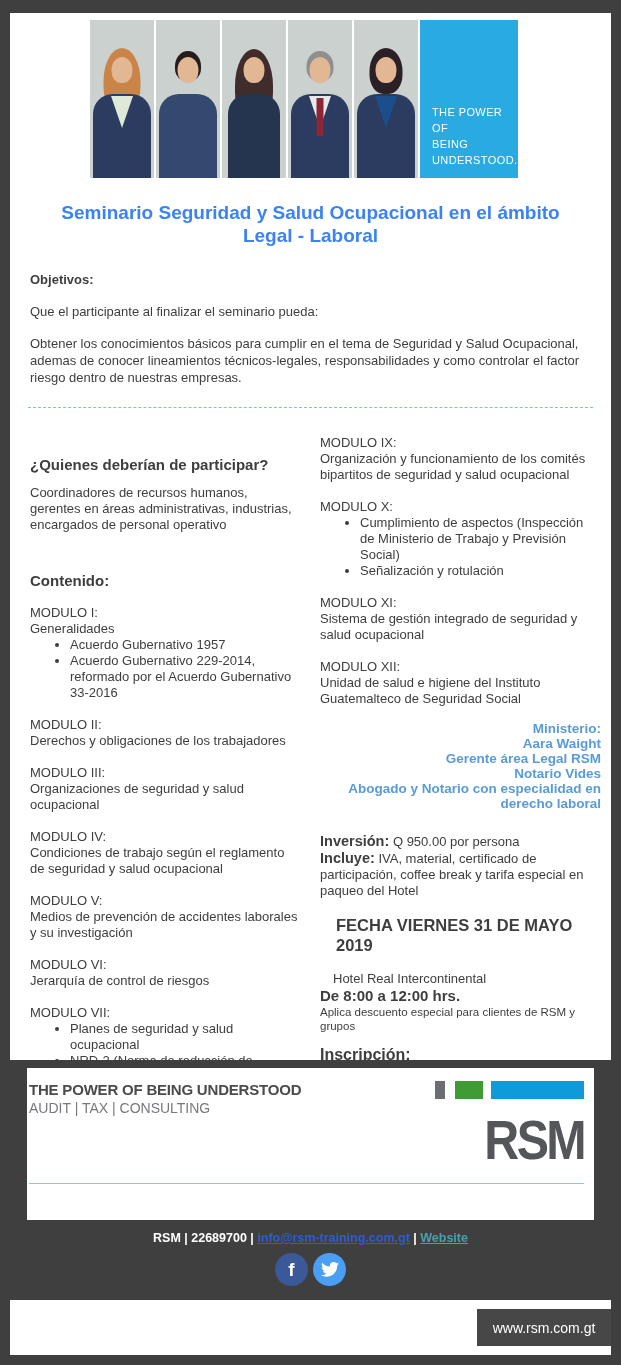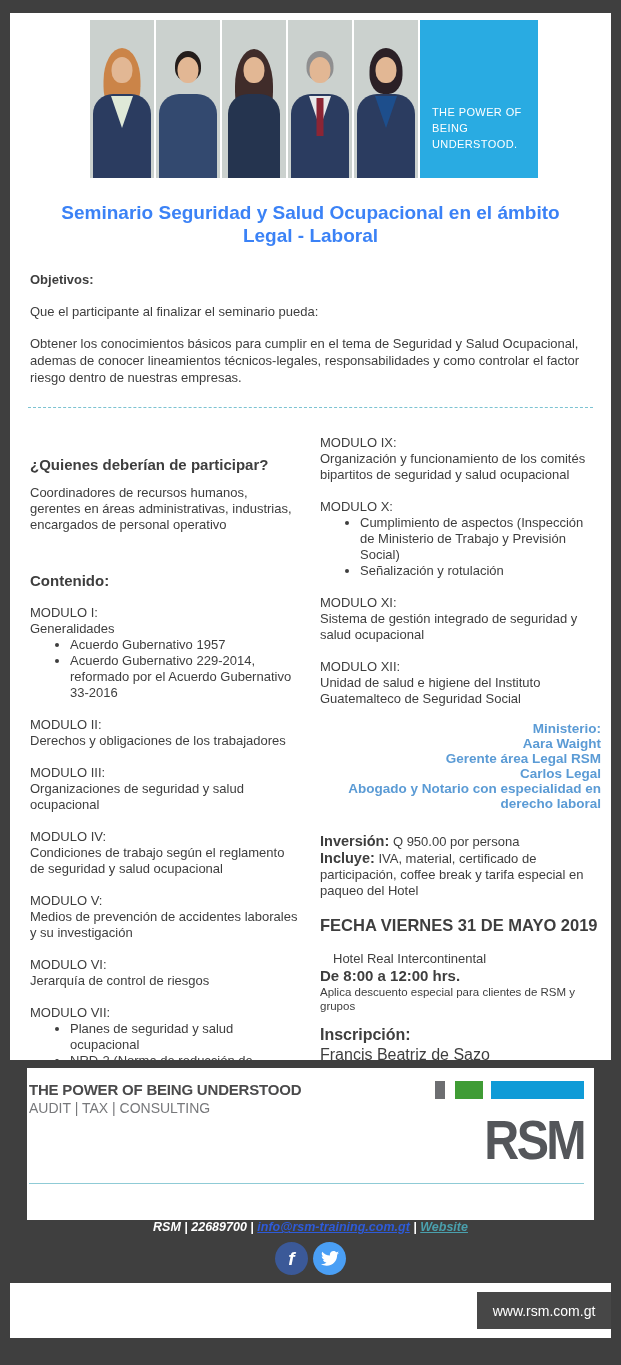--- a/index.html
+++ b/index.html
@@ -5,21 +5,21 @@
   html,body{margin:0;padding:0;}
   body{background:#3F3F3F;font-family:"Liberation Sans",sans-serif;-webkit-font-smoothing:antialiased;}
   .page{position:relative;width:621px;height:1365px;background:#3F3F3F;overflow:hidden;}
 
   
   .section-main{margin:13px 10px 8px;background:#fff;height:1047px;box-sizing:border-box;padding-top:7px;overflow:hidden;}
 
   
   .banner{width:441px;height:158px;margin:0 auto;display:flex;background:#fff;}
   .panel{position:relative;width:64px;height:158px;background:#CBD1CE;margin-right:2px;overflow:hidden;flex:none;}
-  .panel-blue{width:118px;background:#29ABE2;margin-right:0;}
+  .panel-blue{width:98px;background:#29ABE2;margin-right:0;}
   .hairback{position:absolute;left:50%;transform:translateX(-50%);z-index:1;border-radius:50% 50% 42% 42%;}
   .head{position:absolute;top:37px;left:50%;transform:translateX(-50%);width:21px;height:26px;background:#E2B794;border-radius:50% 50% 46% 46%;z-index:2;}
   .torso{position:absolute;top:74px;left:50%;transform:translateX(-50%);width:58px;height:84px;background:#2B3C60;border-radius:20px 20px 0 0;z-index:3;}
   .inner-top{position:absolute;top:76px;left:50%;transform:translateX(-50%);width:22px;height:32px;z-index:4;clip-path:polygon(0 0,100% 0,50% 100%);}
   .p1 .hairback{top:28px;width:37px;height:66px;background:#CB8448;}
   .p1 .inner-top{background:#DFE9D8;}
   .p2 .hairback{top:31px;width:26px;height:30px;background:#241D1B;}
   .p2 .torso{background:#33496F;}
   .p3 .hairback{top:29px;width:38px;height:74px;background:#402C2A;}
   .p3 .torso{background:#25344F;width:52px;}
@@ -54,42 +54,42 @@
   ul.bullets{margin:0;padding-left:40px;}
   ul.bullets li{margin:0;}
 
   
   .expositores{margin:14px 0 0;text-align:right;color:#5B9BD5;font-weight:bold;font-size:13.5px;line-height:15px;}
   .expositores p{margin:0;}
 
   .inv{margin:22px 0 0;}
   .inv p{margin:0;}
   .inv b{font-size:14.5px;}
-  .fecha{margin:16px 0 0;font-weight:bold;font-size:16.5px;line-height:20px;}
+  .fecha{margin:16px 16px 0;font-weight:bold;font-size:16.5px;line-height:20px;}
   .hotel{margin:16px 13px 0;}
   .horario{margin:0;font-weight:bold;font-size:15px;line-height:18px;}
   .descuento{margin:0;font-size:11.5px;line-height:14px;}
   .inscripcion-h{margin:12px 0 0;font-weight:bold;font-size:16px;line-height:20px;}
   .contact-name{margin:0;font-size:16px;line-height:19px;}
 
   
   .section-brand{position:relative;margin:0 27px;background:#fff;height:152px;box-sizing:border-box;overflow:hidden;}
   .brand-left{position:absolute;top:13px;left:2px;}
   .brand-line1{font-size:15px;font-weight:bold;color:#4A4A4B;letter-spacing:-.2px;}
   .brand-line2{font-size:14px;color:#77787B;margin-top:2px;}
   .logo{position:absolute;top:13px;right:10px;text-align:right;}
   .logo-blocks{display:flex;justify-content:flex-end;align-items:flex-start;}
   .block-gray{width:10px;height:18px;background:#6D6E71;margin-right:10px;}
   .block-green{width:28px;height:18px;background:#3F9C35;margin-right:8px;}
   .block-blue{width:93px;height:18px;background:#0F9BD7;}
   .logo-text{font-size:55px;font-weight:bold;color:#54565A;line-height:1;margin-top:14px;letter-spacing:-3px;transform:scaleX(.88);transform-origin:right;}
   .brand-rule{position:absolute;left:2px;right:10px;bottom:36px;border:0;border-top:1px solid #8FCBD6;margin:0;}
 
   
-  .section-dark{height:63px;box-sizing:border-box;text-align:center;font-style:italic;}
+  .section-dark{height:80px;box-sizing:border-box;padding-top:11px;text-align:center;}
   .contact-line{color:#FFF;font-weight:bold;font-size:12.5px;}
   .contact-line a.mail{color:#2E5BDA;text-decoration:underline;}
   .contact-line a.web{color:#4AA0AD;text-decoration:underline;}
   .socials{margin-top:8px;display:flex;justify-content:center;gap:5px;}
   .social{width:33px;height:33px;border-radius:50%;display:flex;align-items:center;justify-content:center;cursor:pointer;}
   .fb{background:#3B5998;color:#fff;font-weight:bold;font-size:19px;}
   .tw{background:#4A9FF5;}
 
   
   .section-bottom{margin:0 10px;background:#fff;height:55px;display:flex;align-items:center;justify-content:flex-end;}
@@ -224,21 +224,21 @@
         <div class="mod-gap"></div>
         <div class="module">
           <p>MODULO XII:</p>
           <p>Unidad de salud e higiene del Instituto Guatemalteco de Seguridad Social</p>
         </div>
 
         <div class="expositores">
           <p>Ministerio:</p>
           <p>Aara Waight</p>
           <p>Gerente área Legal RSM</p>
-          <p>Carlos Legal</p>
+          <p>Notario Vides</p>
           <p>Abogado y Notario con especialidad en derecho laboral</p>
         </div>
 
         <div class="inv">
           <p><b>Inversión:</b><span> Q 950.00 por persona</span></p>
           <p><b>Incluye:</b><span>  IVA, material, certificado de participación, coffee break y tarifa especial en paqueo del Hotel</span></p>
         </div>
 
         <p class="fecha">FECHA VIERNES 31 DE MAYO 2019</p>
 

